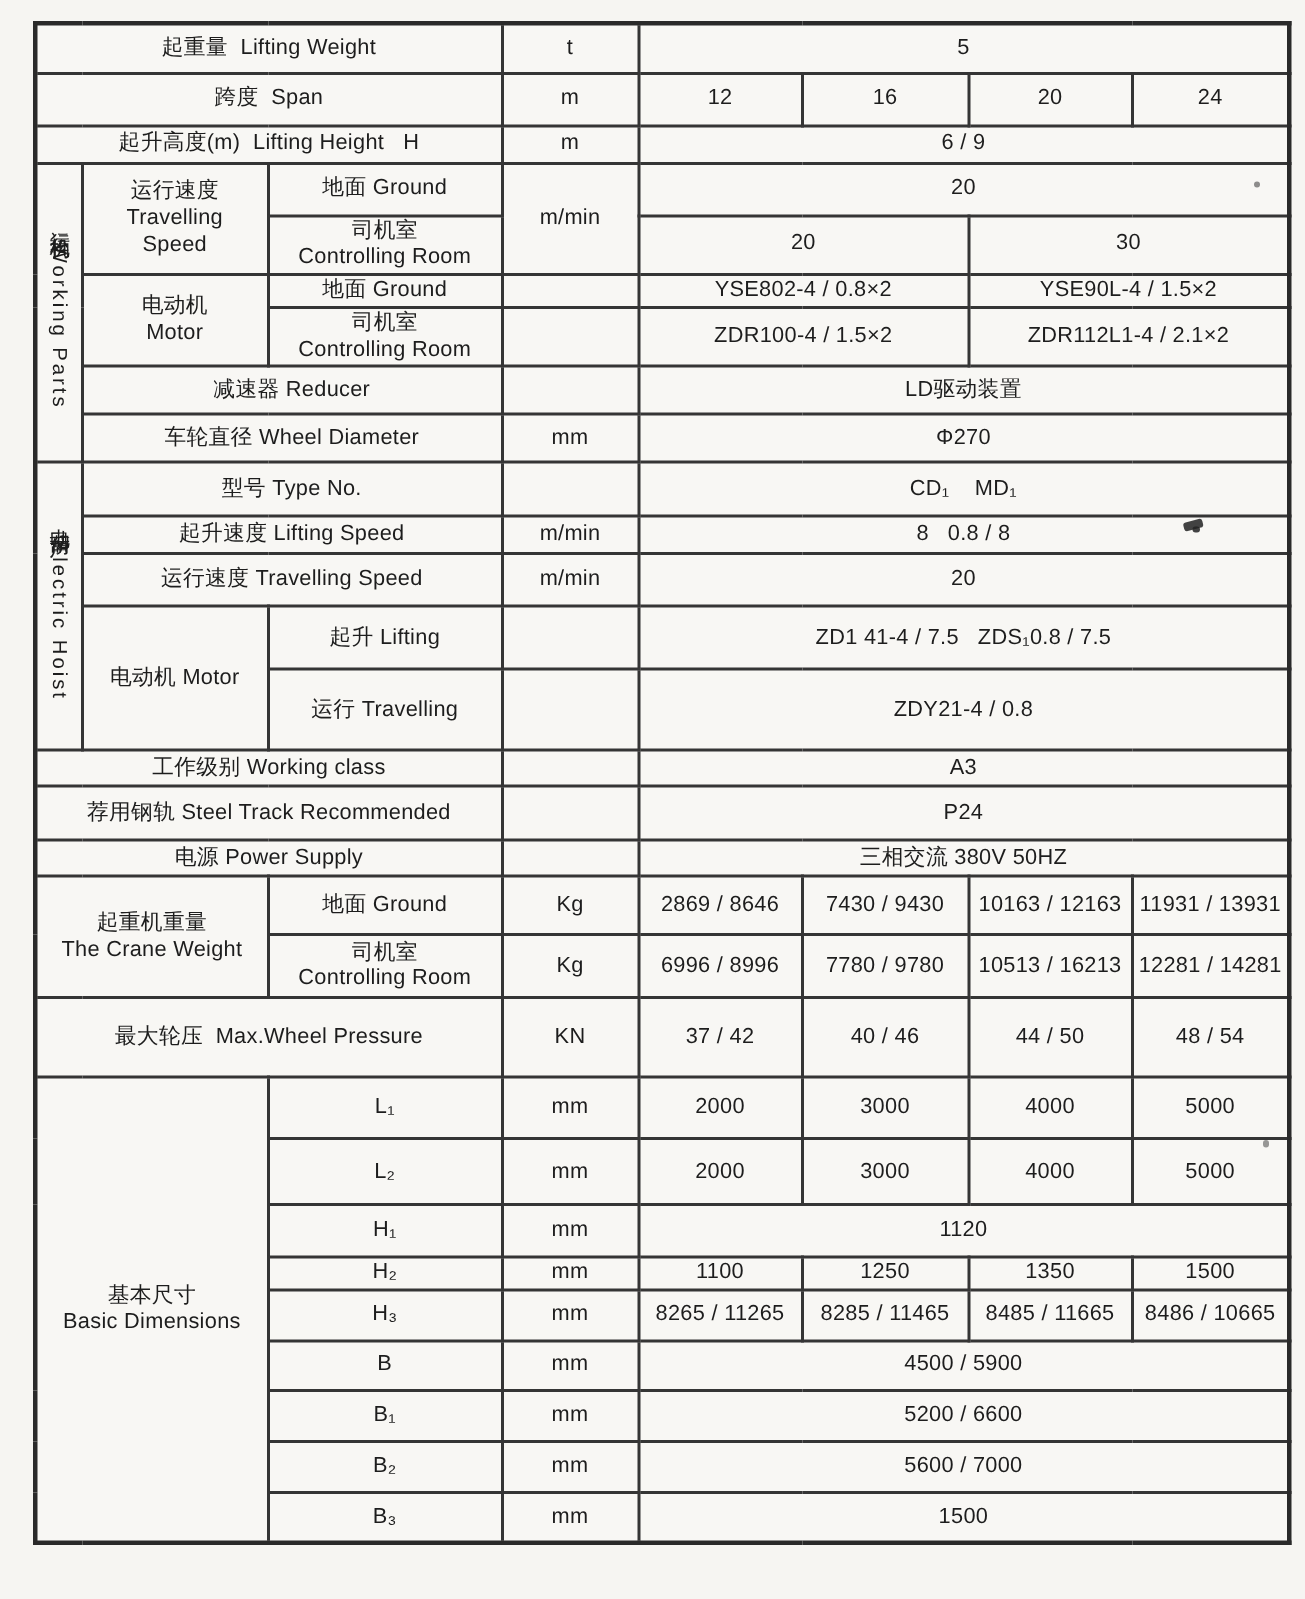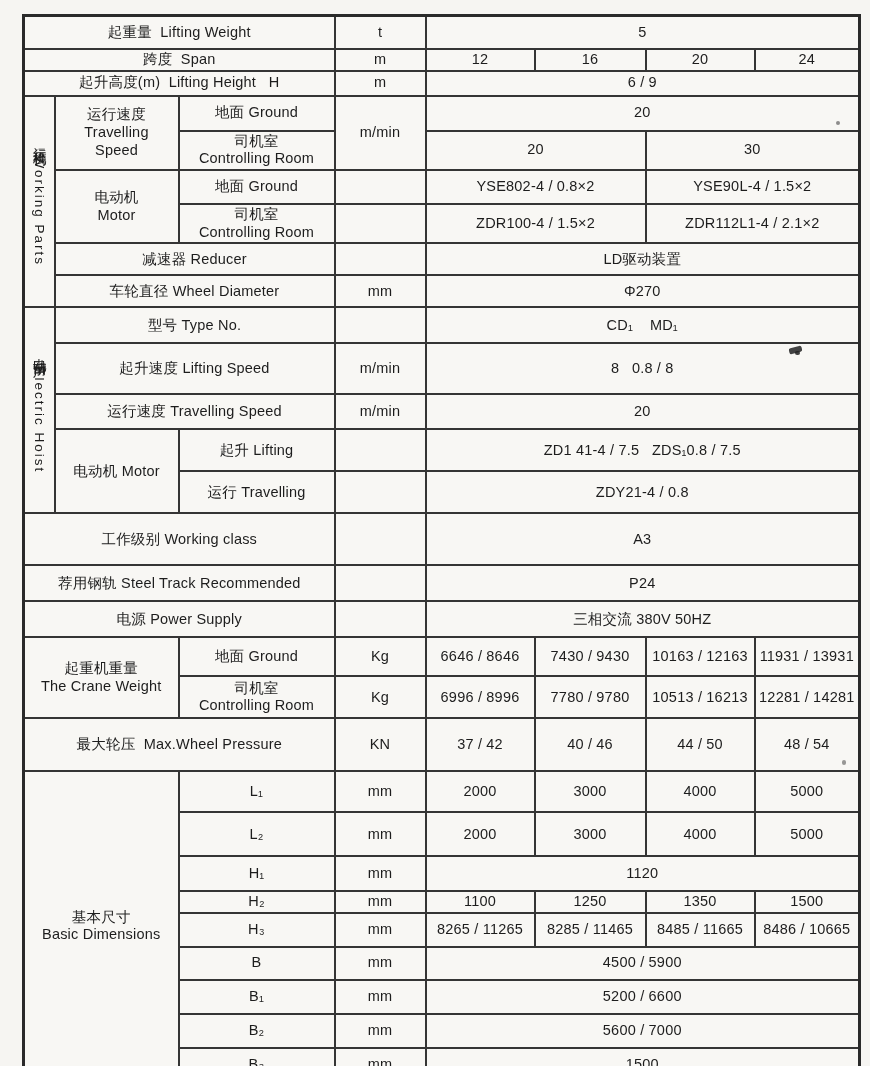--- a/index.html
+++ b/index.html
@@ -61,21 +61,21 @@
         <col style="width:105px">
   </colgroup>
 
   <tbody>
         <tr style="height:33px">
     <td colspan="3" class="lbl">起重量&nbsp;&nbsp;Lifting Weight</td>
     <td>t</td>
     <td colspan="4">5</td>
   </tr>
 
-  <tr style="height:22px">
+  <tr style="height:35px">
     <td colspan="3" class="lbl">跨度&nbsp;&nbsp;Span</td>
     <td>m</td>
     <td>12</td>
     <td>16</td>
     <td>20</td>
     <td>24</td>
   </tr>
 
   <tr style="height:25px">
     <td colspan="3" class="lbl">起升高度(m)&nbsp;&nbsp;Lifting Height&nbsp;&nbsp;&nbsp;H</td>
@@ -97,21 +97,21 @@
 
   <tr style="height:36px">
     <td class="stack">
       <span>司机室</span>
       <span>Controlling Room</span>
     </td>
     <td colspan="2">20</td>
     <td colspan="2">30</td>
   </tr>
 
-  <tr style="height:34px">
+  <tr style="height:22px">
     <td rowspan="2" class="lbl stack">
       <span>电动机</span>
       <span>Motor</span>
     </td>
     <td>地面 Ground</td>
     <td></td>
     <td colspan="2">YSE802-4 / 0.8×2</td>
     <td colspan="2">YSE90L-4 / 1.5×2</td>
   </tr>
 
@@ -137,71 +137,71 @@
     <td colspan="4">Φ270</td>
   </tr>
 
   <tr style="height:36px">
     <td rowspan="5" class="vcell">电动葫芦&nbsp;&nbsp;Electric Hoist</td>
     <td colspan="2" class="lbl">型号 Type No.</td>
     <td></td>
     <td colspan="4">CD₁&nbsp;&nbsp;&nbsp;&nbsp;MD₁</td>
   </tr>
 
-  <tr style="height:51px">
+  <tr style="height:25px">
     <td colspan="2" class="lbl">起升速度 Lifting Speed</td>
     <td>m/min</td>
     <td colspan="4">8&nbsp;&nbsp;&nbsp;0.8 / 8</td>
   </tr>
 
   <tr style="height:35px">
     <td colspan="2" class="lbl">运行速度 Travelling Speed</td>
     <td>m/min</td>
     <td colspan="4">20</td>
   </tr>
 
   <tr style="height:42px">
     <td rowspan="2" class="lbl">电动机 Motor</td>
     <td>起升 Lifting</td>
     <td></td>
     <td colspan="4">ZD1 41-4 / 7.5&nbsp;&nbsp;&nbsp;ZDS₁0.8 / 7.5</td>
   </tr>
 
-  <tr style="height:42px">
+  <tr style="height:54px">
     <td>运行 Travelling</td>
     <td></td>
     <td colspan="4">ZDY21-4 / 0.8</td>
   </tr>
 
-  <tr style="height:52px">
+  <tr style="height:24px">
     <td colspan="3" class="lbl">工作级别 Working class</td>
     <td></td>
     <td colspan="4">A3</td>
   </tr>
 
   <tr style="height:36px">
     <td colspan="3" class="lbl">荐用钢轨 Steel Track Recommended</td>
     <td></td>
     <td colspan="4">P24</td>
   </tr>
 
-  <tr style="height:36px">
+  <tr style="height:24px">
     <td colspan="3" class="lbl">电源 Power Supply</td>
     <td></td>
     <td colspan="4">三相交流 380V  50HZ</td>
   </tr>
 
   <tr style="height:39px">
     <td colspan="2" rowspan="2" class="lbl stack">
       <span>起重机重量</span>
       <span>The Crane Weight</span>
     </td>
     <td>地面 Ground</td>
     <td>Kg</td>
-    <td>6646 / 8646</td>
+    <td>2869 / 8646</td>
     <td>7430 / 9430</td>
     <td>10163 / 12163</td>
     <td>11931 / 13931</td>
   </tr>
 
   <tr style="height:42px">
     <td class="stack">
       <span>司机室</span>
       <span>Controlling Room</span>
     </td>

